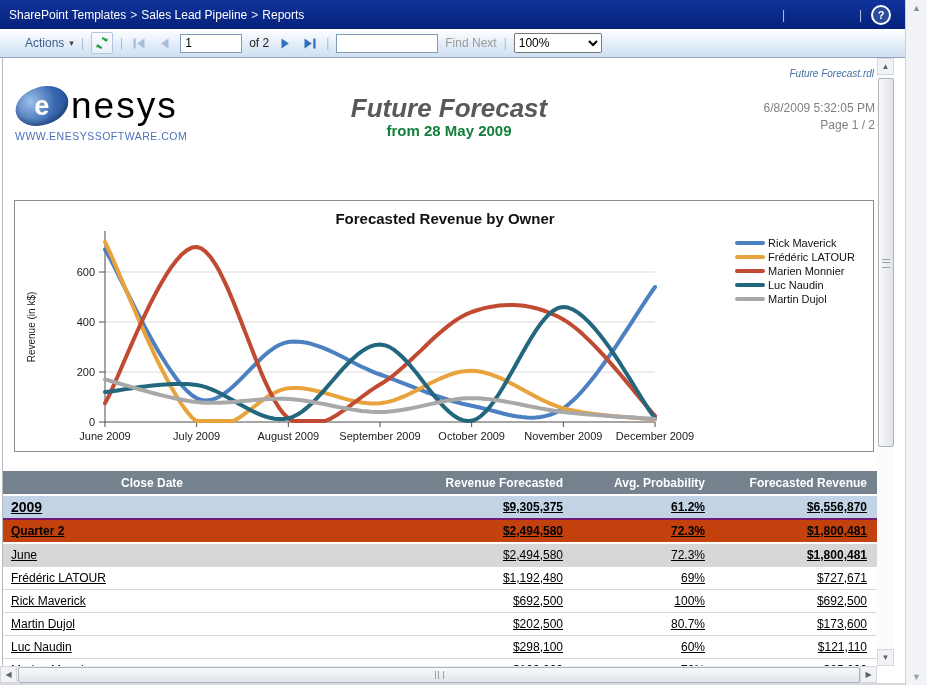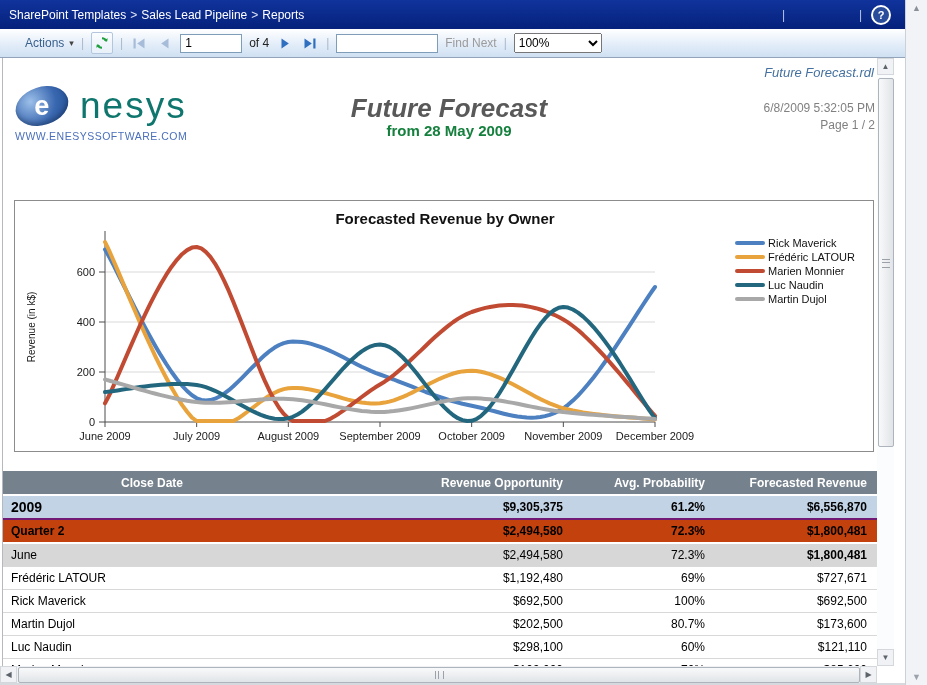--- a/index.html
+++ b/index.html
@@ -35,46 +35,46 @@
   .findinput{width:92px;height:15px;border:1px solid #7f9db9;font-size:12px;padding:1px 4px;
              font-family:"Liberation Sans",sans-serif;}
   .findnext{color:#9b9b9b;}
   .zoomselect{width:88px;height:20px;font-size:12px;font-family:"Liberation Sans",sans-serif;}
 
   
   .viewport{position:absolute;left:0;top:58px;width:905px;height:608px;background:#fff;overflow:hidden;}
   .left-edge{position:absolute;left:2px;top:58px;width:1px;height:608px;background:#b3b9bf;}
   .page{position:relative;margin-left:3px;width:874px;}
   .rdl-row{text-align:right;padding:5px 3px 0 0;height:16px;}
-  .rdl-row a{color:#44709f;font-style:italic;font-size:13px;text-decoration:none;}
+  .rdl-row a{color:#44709f;font-style:italic;font-size:10px;text-decoration:none;}
 
   .rheader{display:flex;align-items:flex-start;margin-top:2px;height:92px;}
   .logo{width:230px;padding:6px 0 0 12px;box-sizing:border-box;}
   .logo-line{display:flex;align-items:center;}
   .logo-mark{width:54px;height:38px;border-radius:50%;transform:rotate(-18deg);
              background:radial-gradient(circle at 32% 30%, #9cc0ea, #3a68b0 55%, #1d4a90);
              display:flex;align-items:center;justify-content:center;box-shadow:inset 0 -3px 5px rgba(0,0,0,.25);}
   .logo-mark span{color:#fff;font-size:27px;font-weight:bold;transform:rotate(18deg);line-height:1;}
-  .logo-word{color:#0f766e;font-size:37px;letter-spacing:2px;margin-left:11px;line-height:.9;}
+  .logo-word{color:#000000;font-size:37px;letter-spacing:2px;margin-left:2px;line-height:.9;}
   .logo-url{color:#4a6fbb;font-size:10.5px;letter-spacing:.5px;margin-top:5px;}
   .titleblock{flex:1;text-align:center;margin-top:14px;}
   .rtitle{font-size:26px;font-weight:bold;color:#595959;line-height:1.05;font-style:italic;}
   .rsub{font-size:15px;font-weight:bold;color:#15803d;}
   .meta{width:210px;text-align:right;margin-top:19px;font-size:12px;color:#808080;padding-right:2px;line-height:1.45;}
 
   .chartbox{position:relative;margin:27px 3px 0 11px;height:252px;border:1px solid #8c8c8c;background:#fff;box-sizing:border-box;}
   .chartbox svg{display:block;width:858px;height:250px;}
   svg text{font-family:"Liberation Sans",sans-serif;}
 
   
   table.grid{border-collapse:collapse;width:874px;margin-top:19px;font-size:12px;color:#000;table-layout:fixed;}
   table.grid th{background:#75818d;color:#fff;font-weight:bold;height:23px;padding:0 10px;text-align:right;
                 overflow:hidden;white-space:nowrap;}
   table.grid th:first-child{text-align:center;padding-left:8px;}
-  table.grid td{height:22px;padding:0 10px;text-align:right;overflow:hidden;white-space:nowrap;}
+  table.grid td{height:22px;padding:0 10px;text-align:right;overflow:hidden;white-space:nowrap;text-decoration:underline;}
   table.grid td:first-child{text-align:left;padding-left:8px;}
   tr.year{background:#c2d3e5;font-weight:bold;border-top:2px solid #fff;}
   tr.year td:first-child{font-size:14px;}
   tr.quarter{background:#c2410c;font-weight:bold;border-top:2px solid #701a75;}
   tr.month{background:#d7d7d7;border-top:2px solid #fff;margin-left:36px;}
   tr.month td:last-child{font-weight:bold;}
   tr.person{background:#fff;border-top:1px solid #d8d8d8;}
 
   
   .vscroll{position:absolute;left:877px;top:58px;width:17px;height:608px;background:#fbfcfd;}
@@ -140,21 +140,21 @@
         <rect x="0.5" y="0.5" width="2.2" height="10" fill="#a7bcd8"></rect>
           <path d="M11.5 0.5 L4.2 5.5 L11.5 10.5 Z" fill="#a7bcd8"></path>
       </svg>
     </span>
     <span class="navbtn">
       <svg width="9" height="11" viewBox="0 0 9 11">
         <path d="M8.5 0.5 L1.2 5.5 L8.5 10.5 Z" fill="#a7bcd8"></path>
       </svg>
     </span>
     <input class="pageinput" value="1" style="">
-    <span>of 4</span>
+    <span>of 2</span>
     <span class="navbtn">
       <svg width="9" height="11" viewBox="0 0 9 11">
         <path d="M0.5 0.5 L7.8 5.5 L0.5 10.5 Z" fill="#2e6fc0"></path>
       </svg>
     </span>
     <span class="navbtn">
       <svg width="12" height="11" viewBox="0 0 12 11">
         <path d="M0.5 0.5 L7.8 5.5 L0.5 10.5 Z" fill="#2e6fc0"></path>
           <rect x="9.3" y="0.5" width="2.2" height="10" fill="#2e6fc0"></rect>
       </svg>
@@ -247,21 +247,21 @@
       <table class="grid">
         <colgroup>
             <col style="width:300px">
             <col style="width:270px">
             <col style="width:142px">
             <col style="width:162px">
           </colgroup>
         <thead>
             <tr>
               <th>Close Date</th>
-              <th>Revenue Opportunity</th>
+              <th>Revenue Forecasted</th>
               <th>Avg. Probability</th>
               <th>Forecasted Revenue</th>
             </tr>
           </thead>
         <tbody>
             <tr class="year">
               <td>2009</td>
               <td>$9,305,375</td>
               <td>61.2%</td>
               <td>$6,556,870</td>

